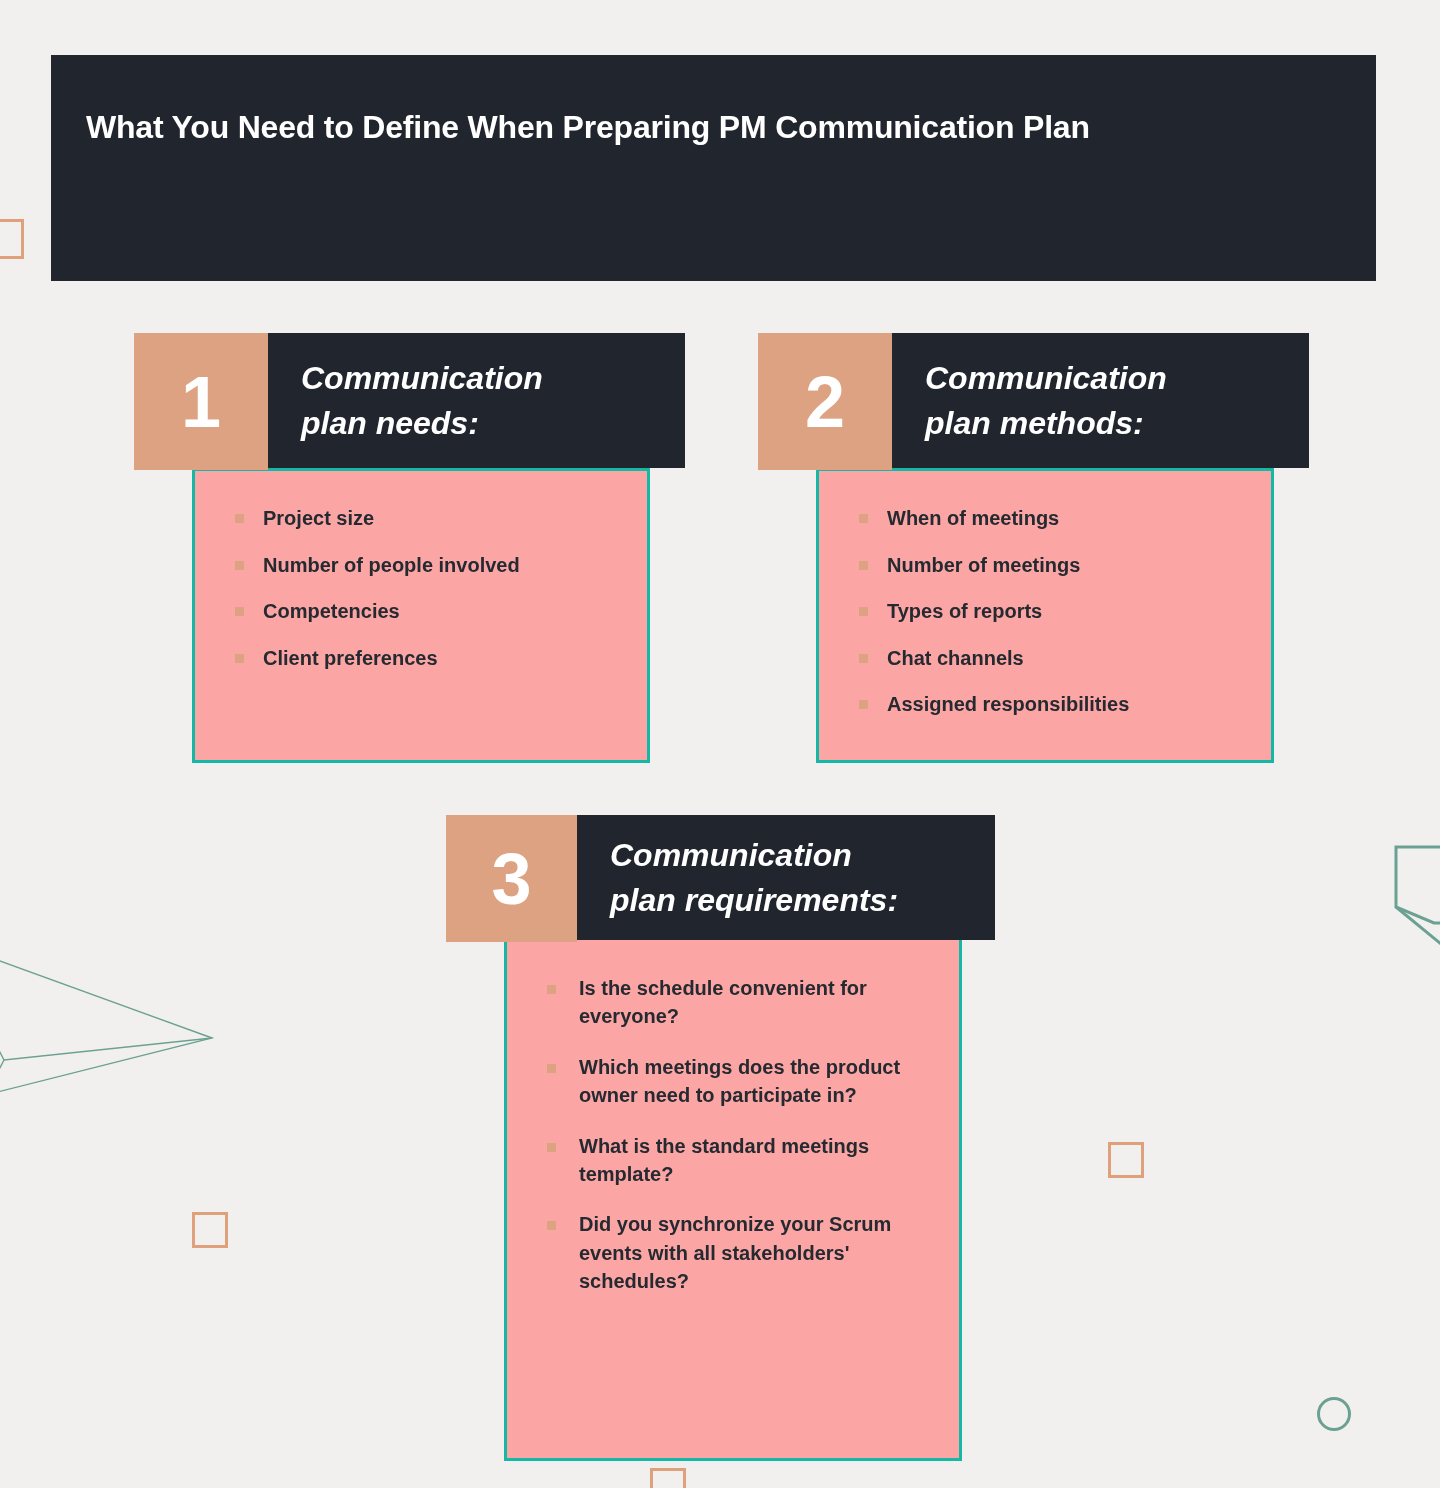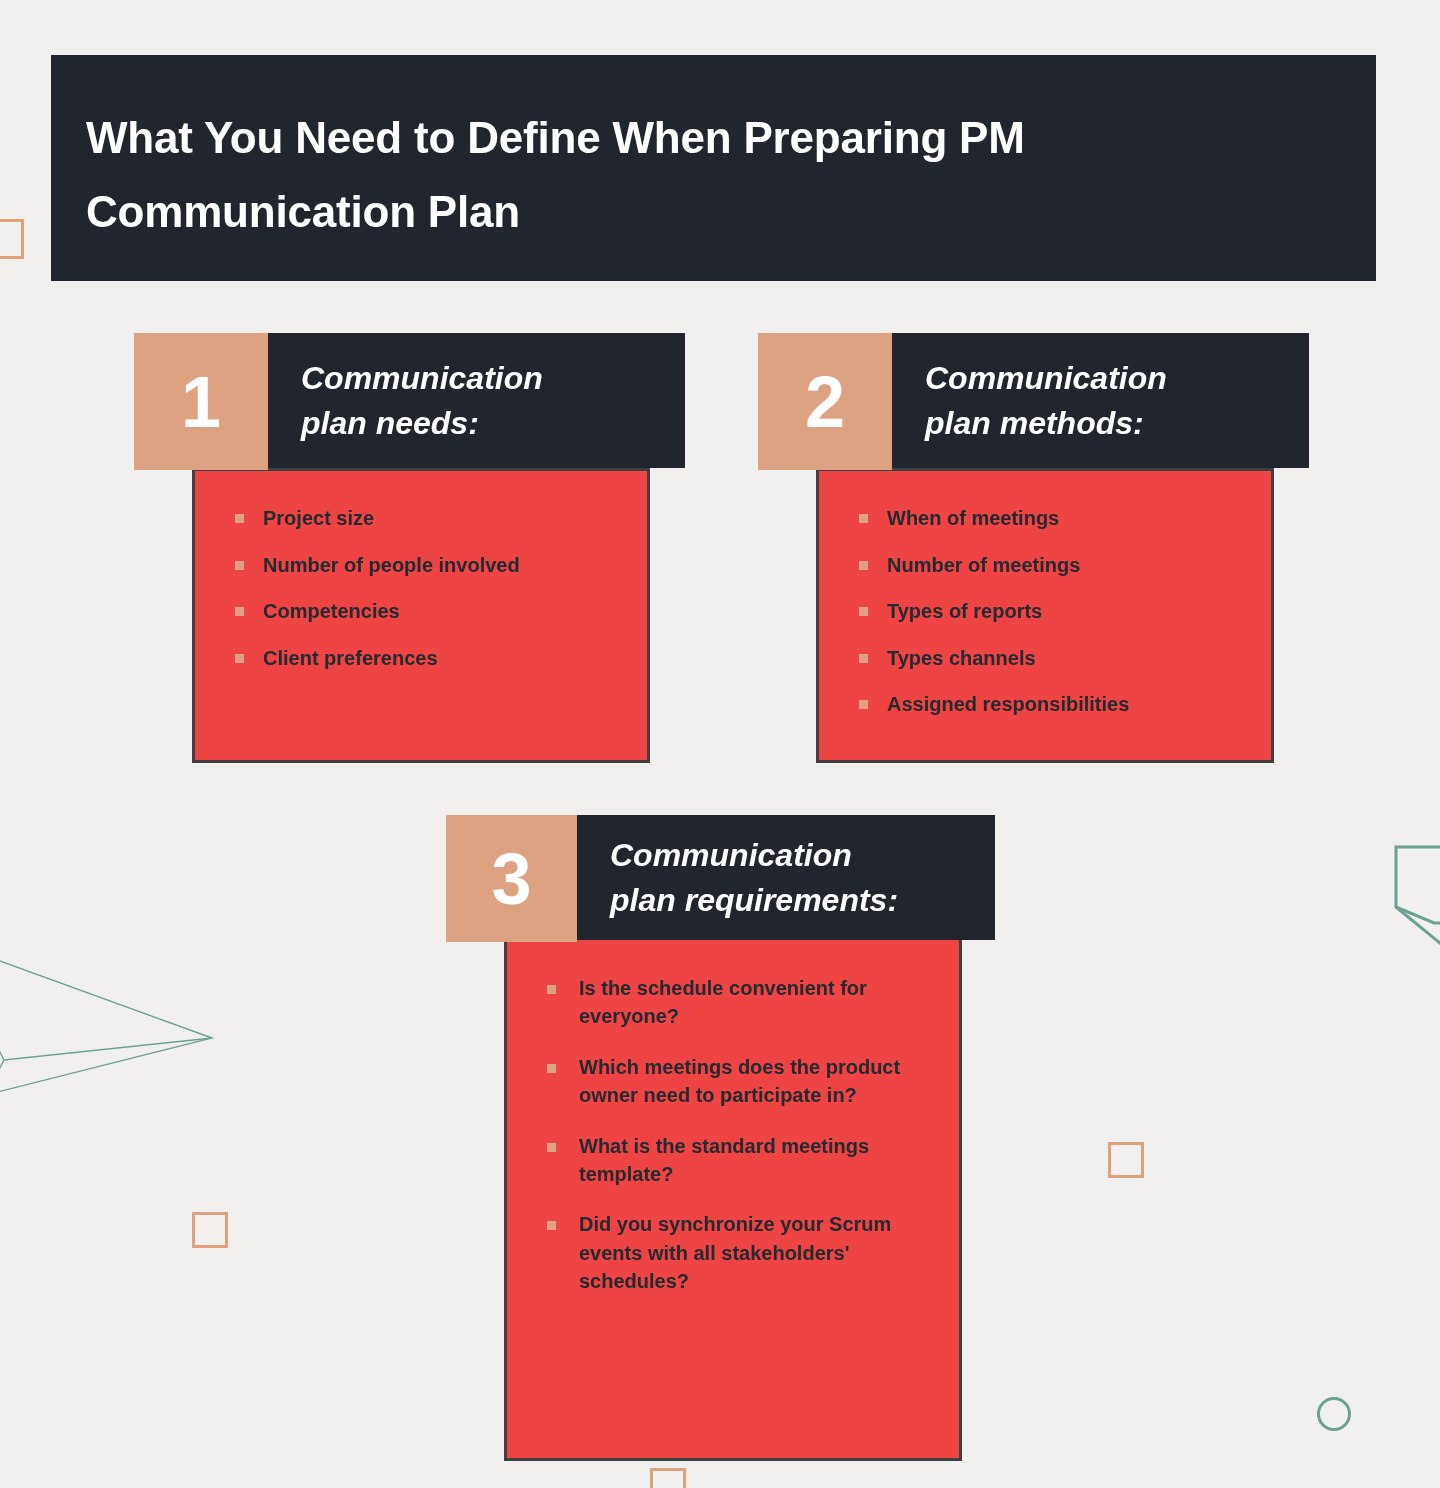--- a/index.html
+++ b/index.html
@@ -59,21 +59,21 @@
     height: 226px;
     background: #21262e;
     z-index: 2;
   }
   .title-text {
     position: absolute;
     left: 35px;
     top: 46px;
     width: 1160px;
     color: #ffffff;
-    font-size: 44px;
+    font-size: 32px;
     line-height: 1.68;
     font-weight: bold;
     letter-spacing: -0.2px;
   }
 
   
   .card { position: absolute; z-index: 2; }
 
   .card-header {
     position: absolute;
@@ -103,22 +103,22 @@
     display: flex;
     align-items: center;
     padding-left: 33px;
     padding-right: 12px;
     white-space: pre-line;
     font-style: italic;
   }
 
   .card-body {
     position: absolute;
-    background: #ef4444;
-    border: 3px solid #404040;
+    background: #fca5a5;
+    border: 3px solid #14b8a6;
     z-index: 1;
   }
   .card-list {
     list-style: none;
     margin: 0;
     padding: 0;
   }
   .card-list li {
     position: relative;
     color: #252a31;
@@ -208,21 +208,21 @@
 plan needs:</div>
     </div>
   </section>
 
   <section class="card" id="card2">
     <div class="card-body">
       <ul class="card-list">
         <li>When of meetings</li>
         <li>Number of meetings</li>
         <li>Types of reports</li>
-        <li>Types channels</li>
+        <li>Chat channels</li>
         <li>Assigned responsibilities</li>
       </ul>
     </div>
     <div class="card-header">
       <div class="card-number">2</div>
       <div class="card-title">Communication
 plan methods:</div>
     </div>
   </section>
 

